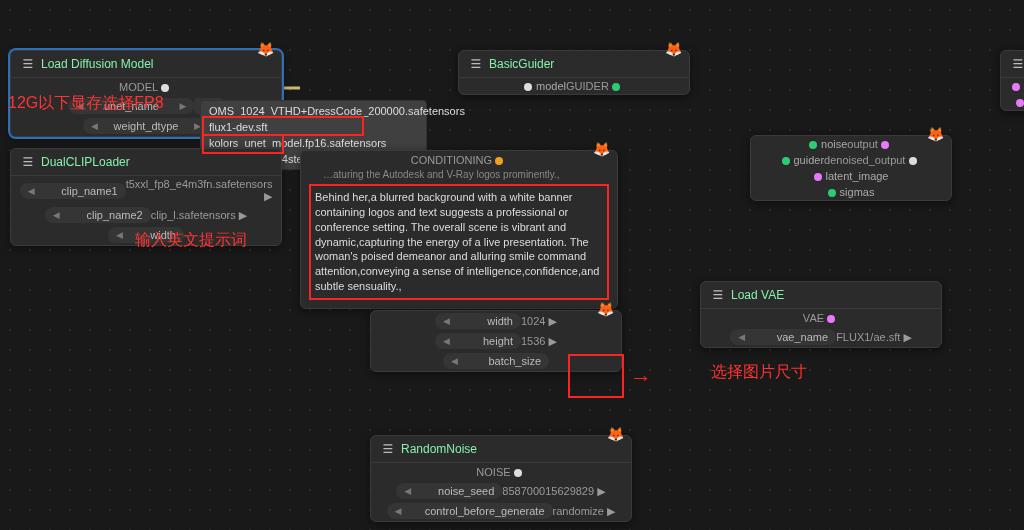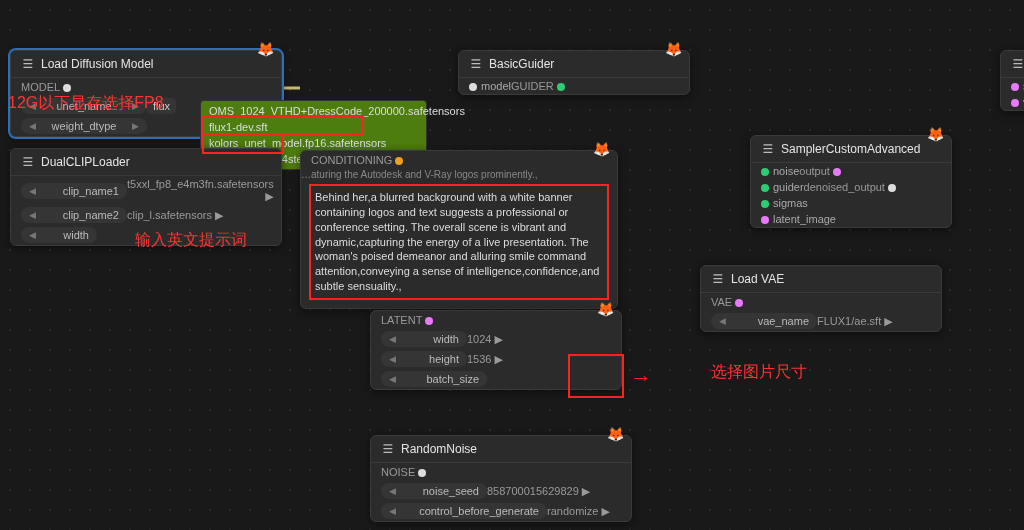--- a/index.html
+++ b/index.html
@@ -1,31 +1,31 @@
 <!DOCTYPE html>
 <html><head>
 <meta charset="utf-8">
 <style>
   html,body{margin:0;padding:0;width:1024px;height:530px;background:#191919;font-family:Arial,Helvetica,sans-serif;font-size:11px;color:#ccc;overflow:hidden;position:relative}
   .grid{position:absolute;inset:0;background-image:radial-gradient(circle,#2a2a2a 1px,transparent 1px);background-size:20px 20px}
   .node{position:absolute;background:#2b2b2b;border:1px solid #3a3a3a;border-radius:6px;box-shadow:0 2px 8px rgba(0,0,0,.5)}
   .node.sel{outline:2px solid #2e6fb7}
-  .node-h{display:flex;align-items:flex-end;gap:6px;padding:6px 10px;border-bottom:1px solid #3a3a3a;color:#e5e5e5;font-size:12px}
+  .node-h{display:flex;align-items:flex-end;gap:6px;padding:6px 10px;border-bottom:1px solid #3a3a3a;color:#86efac;font-size:12px}
   .node-h .burger{display:inline-block;width:14px;text-align:center}
   .node-h .burger::before{content:"☰";color:#bbb}
-  .row{display:flex;align-items:center;justify-content:flex-start;padding:3px 10px}
+  .row{display:flex;align-items:center;justify-content:center;padding:3px 10px}
   .row.tight{padding:2px 10px}
   .lbl{color:#aaa}
   .rlbl{color:#9a9a9a;text-align:right}
   .slot-out{color:#9a9a9a}
   .pill{background:#353535;border-radius:10px;padding:2px 8px;color:#bbb;display:flex;align-items:center;justify-content:space-between;gap:6px}
   .pill .tri{color:#777;font-size:9px}
   .valbox{background:#353535;border-radius:4px;padding:2px 6px;color:#ccc}
   .fox{position:absolute;right:6px;top:-10px;font-size:14px}
-  .dropdown{position:absolute;background:#4d7c0f;border:1px solid #333;border-radius:4px;color:#ddd;font-size:11px;padding:2px 0}
+  .dropdown{position:absolute;background:#404040;border:1px solid #333;border-radius:4px;color:#ddd;font-size:11px;padding:2px 0}
   .dropdown .opt{padding:2px 8px}
   .redann{position:absolute;color:#f33;font-size:16px;font-weight:normal;z-index:20}
   .redbox{position:absolute;border:2px solid #f22;z-index:19}
   .arrow{position:absolute;color:#f22;font-size:22px;z-index:20}
   svg.wires{position:absolute;inset:0;pointer-events:none}
   .dot{width:8px;height:8px;border-radius:50%;display:inline-block;margin-right:4px;vertical-align:middle}
   .cy{background:#2ecc71}
   .pk{background:#e879f9}
   .or{background:#f0a020}
   .wh{background:#ddd}
@@ -123,30 +123,26 @@
       <span class="slot-out"><span>GUIDER</span> <span class="dot cy"></span></span>
     </div>
 </div>
 
 <div class="node" style="left:300px;top:150px;width:316px">
   <span class="fox">🦊</span>
   <div class="row">
       <span></span>
       <span class="slot-out"><span>CONDITIONING</span> <span class="dot or"></span></span>
     </div>
-  <div style="padding:0 10px 4px 0;color:#888;font-size:10px">…aturing the  Autodesk  and  V-Ray  logos prominently.,</div>
+  <div style="padding:0 10px 4px 22px;color:#888;font-size:10px">…aturing the  Autodesk  and  V-Ray  logos prominently.,</div>
   <div style="margin:0 8px 8px 8px;padding:4px;color:#ddd;line-height:1.35;border:2px solid #f22">Behind her,a blurred background with a white banner containing logos and text suggests a professional or conference setting. The overall scene is vibrant and dynamic,capturing the energy of a live presentation. The woman's poised demeanor and alluring smile command attention,conveying a sense of intelligence,confidence,and subtle sensuality.,</div>
 </div>
 
 <div class="node" style="left:370px;top:310px;width:250px">
   <span class="fox">🦊</span>
-  <div class="row">
-      <span></span>
-      <span class="slot-out"><span>LATENT</span> <span class="dot pk"></span></span>
-    </div>
   <div class="row tight">
       <span class="pill" style="flex:0 0 70px">
         <span class="tri">◀</span>
         <span>width</span>
       </span>
       <span class="rlbl"><span>1024</span> <span class="tri">▶</span></span>
     </div>
   <div class="row tight">
       <span class="pill" style="flex:0 0 70px">
         <span class="tri">◀</span>
@@ -187,43 +183,39 @@
       <span class="pill" style="flex:0 0 150px">
         <span class="tri">◀</span>
         <span>control_before_generate</span>
       </span>
       <span class="rlbl"><span>randomize</span> <span class="tri">▶</span></span>
     </div>
 </div>
 
 <div class="node" style="left:750px;top:135px;width:200px">
   <span class="fox">🦊</span>
-  <div class="node-h">
-      <span class="burger"></span>
-      <span>SamplerCustomAdvanced</span>
-    </div>
   <div class="row tight">
       <span><span class="dot cy"></span><span class="lbl">noise</span></span>
       <span class="slot-out"><span>output</span> <span class="dot pk"></span></span>
     </div>
   <div class="row tight">
       <span><span class="dot cy"></span><span class="lbl">guider</span></span>
       <span class="slot-out"><span>denoised_output</span> <span class="dot wh"></span></span>
     </div>
   <div class="row tight">
+      <span><span class="dot pk"></span><span class="lbl">latent_image</span></span>
+      <span></span>
+    </div>
+  <div class="row tight">
       <span><span class="dot cy"></span><span class="lbl">sigmas</span></span>
       <span></span>
     </div>
-  <div class="row tight">
-      <span><span class="dot pk"></span><span class="lbl">latent_image</span></span>
-      <span></span>
-    </div>
-</div>
-
-<div class="node" style="left:700px;top:265px;width:240px">
+</div>
+
+<div class="node" style="left:700px;top:281px;width:240px">
   <div class="node-h">
       <span class="burger"></span>
       <span>Load VAE</span>
     </div>
   <div class="row">
       <span></span>
       <span class="slot-out"><span>VAE</span> <span class="dot pk"></span></span>
     </div>
   <div class="row tight">
       <span class="pill" style="flex:0 0 90px">

